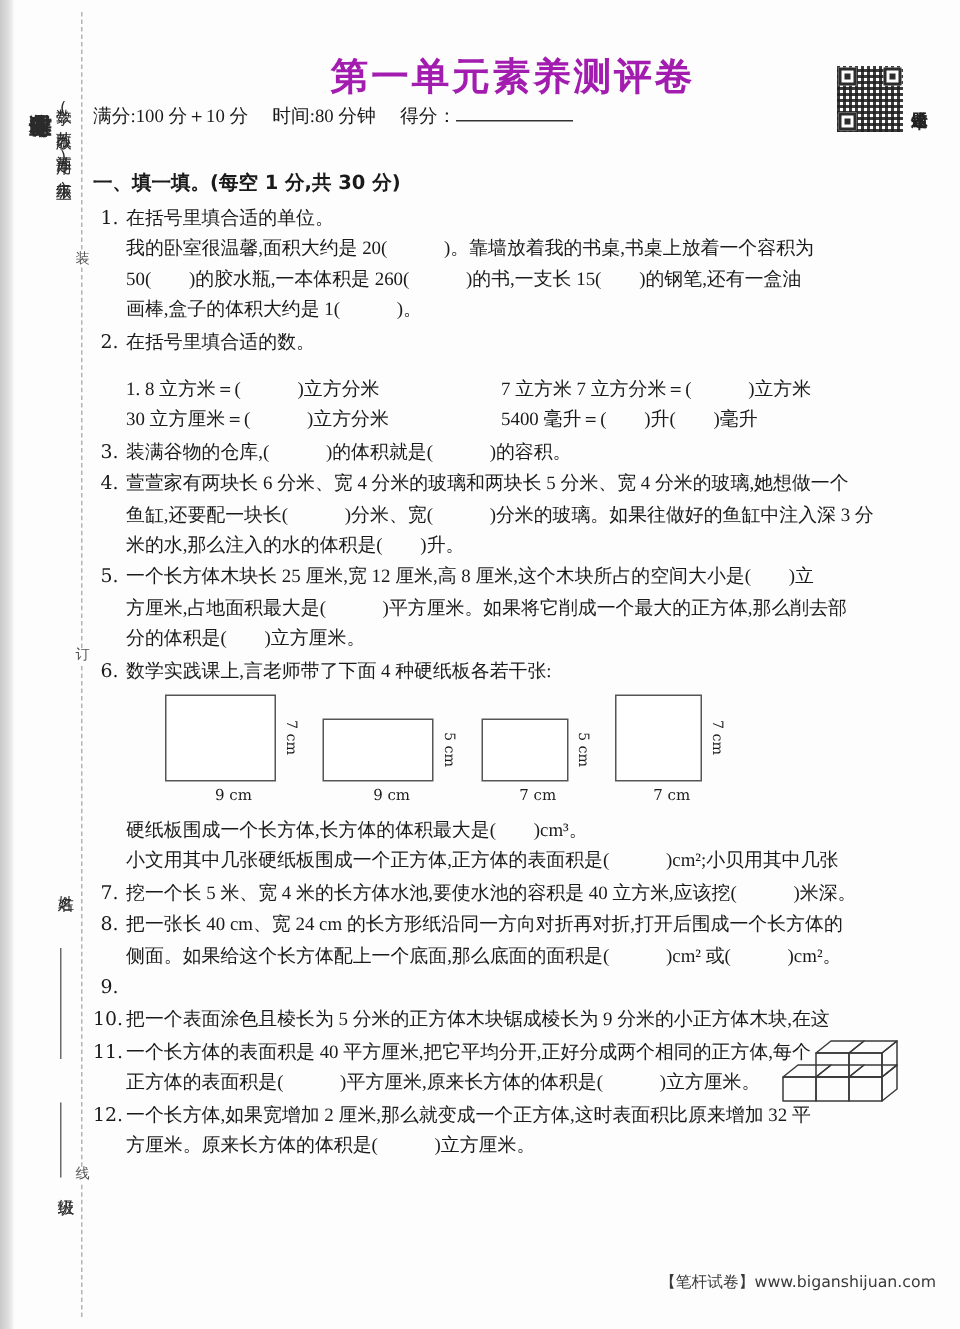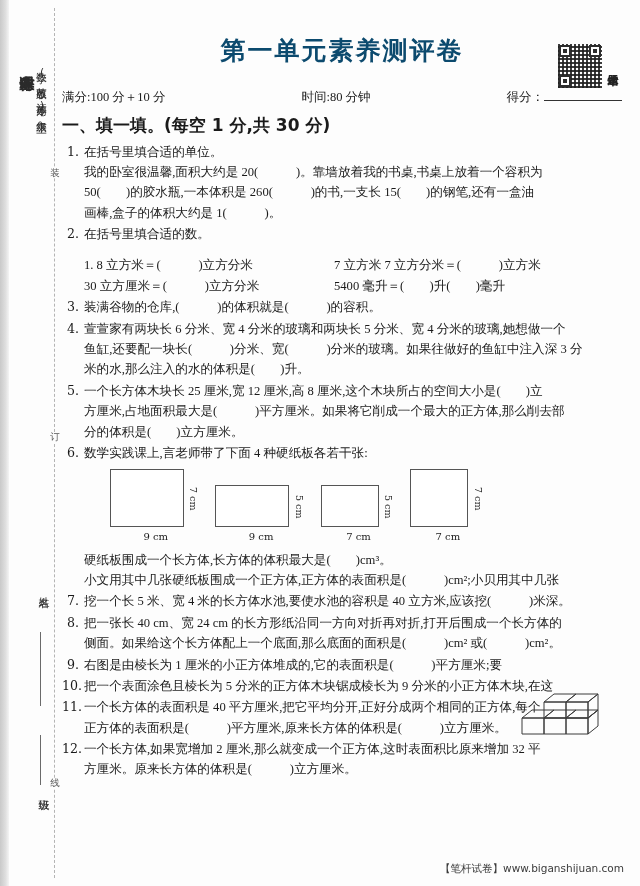--- a/index.html
+++ b/index.html
@@ -89,26 +89,27 @@
   #fold-xian   { top: 778px; }
 
   
   #header { position: absolute; left: 62px; top: 20px; width: 560px; }
   #exam-title {
     text-align: center;
     font-size: 25px;
     font-weight: bold;
     font-family: "DejaVu Sans", sans-serif;
     letter-spacing: 2px;
-    color: #0c4a6e;
+    color: #a21caf;
     margin-top: 14px;
   }
   #meta-row {
-    display: flex; justify-content: space-between; align-items: baseline;
-    margin-top: 22px;
+    display: flex; justify-content: flex-start; align-items: baseline;
+    gap: 16px;
+    margin-top: 2px;
     font-size: 12.5px;
   }
   #meta-row span { white-space: nowrap; }
   .score-blank {
     display: inline-block;
     width: 78px;
     border-bottom: 1px solid #333;
     height: 12px;
     vertical-align: baseline;
   }
@@ -149,21 +150,21 @@
   
   #content {
     position: absolute; left: 62px; top: 112px;
     width: 556px;
     font-size: 12.6px;
     line-height: 1.62;
   }
   .section-head {
     font-weight: bold;
     font-family: "DejaVu Sans", sans-serif;
-    font-size: 17px;
+    font-size: 13px;
     margin-bottom: 2px;
   }
   .q {
     display: flex;
     align-items: flex-start;
     margin-top: 1px;
   }
   .q-num {
     flex: 0 0 auto;
     width: 22px;
@@ -210,21 +211,21 @@
   
   #cube-figure {
     position: absolute;
     right: 0px; top: 572px;
     width: 108px; height: 62px;
   }
   #cube-figure svg { width: 100%; height: 100%; }
 
   
   #footer {
-    position: absolute; right: 16px; bottom: 10px;
+    position: absolute; right: 16px; bottom: 24px;
     font-size: 10.5px;
     color: #3a3a3a;
     font-family: "DejaVu Sans", sans-serif;
   }
 </style>
 </head>
 <body>
 
 <div id="page">
 
@@ -370,21 +371,20 @@
       <div class="q-num">8.</div>
       <div class="q-body">
         <div class="q-line">把一张长 40 cm、宽 24 cm 的长方形纸沿同一方向对折再对折,打开后围成一个长方体的</div>
         <div class="q-line">侧面。如果给这个长方体配上一个底面,那么底面的面积是(　　　)cm² 或(　　　)cm²。</div>
       </div>
     </div>
 
     <div class="q" style="position:relative;">
       <div class="q-num">9.</div>
       <div class="q-body" style="padding-right:112px;">
-        <div class="q-line">右图是由棱长为 1 厘米的小正方体堆成的,它的表面积是(　　　)平方厘米;要</div>
       </div>
     </div>
 
     <div class="q">
       <div class="q-num">10.</div>
       <div class="q-body">
         <div class="q-line">把一个表面涂色且棱长为 5 分米的正方体木块锯成棱长为 9 分米的小正方体木块,在这</div>
       </div>
     </div>
 

